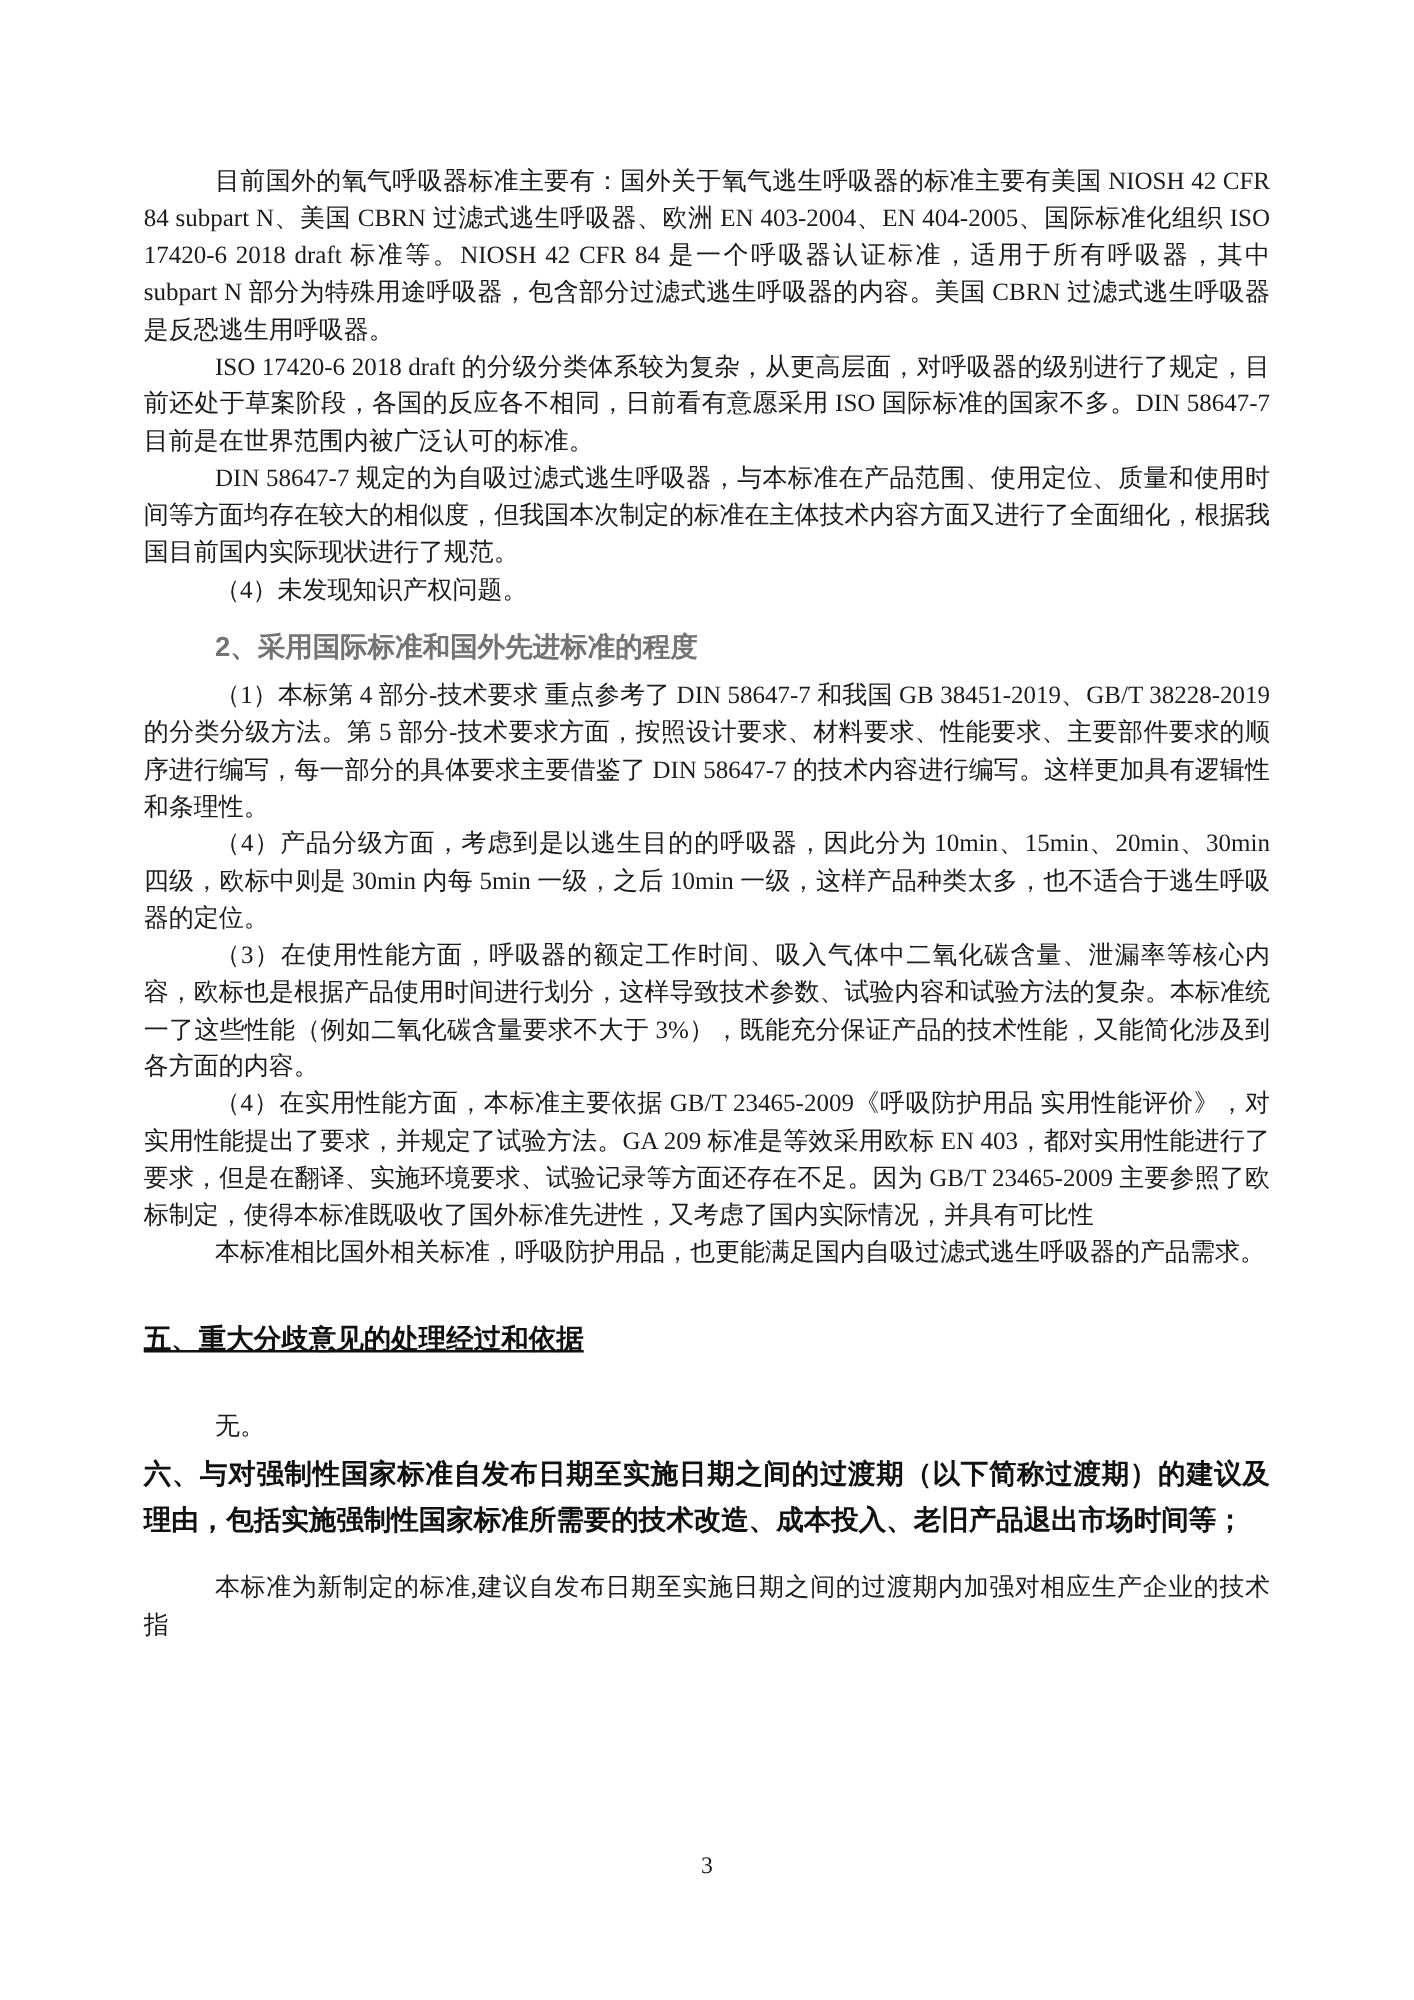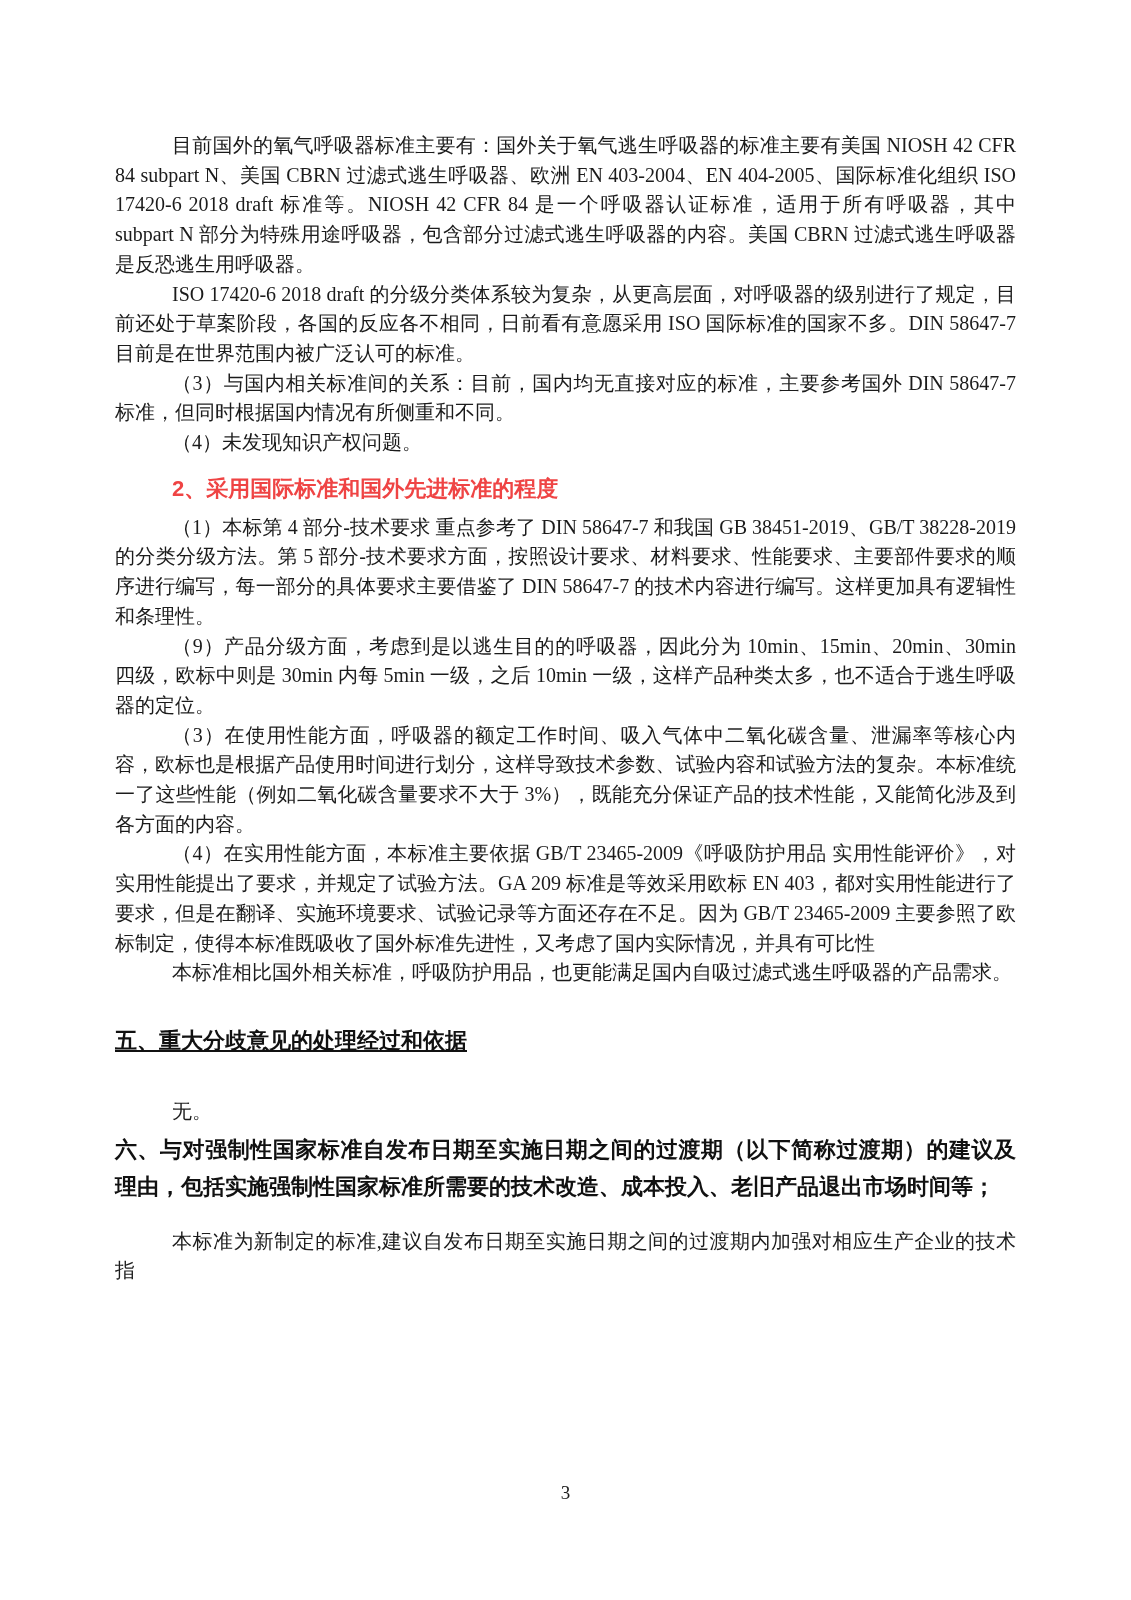--- a/index.html
+++ b/index.html
@@ -32,21 +32,21 @@
     color: #1b1b1b;
   }
   .sub-heading {
     font-family: "Liberation Sans", "DejaVu Sans", sans-serif;
     font-weight: bold;
     font-size: 22px;
     line-height: 34px;
     text-indent: 57px;
     margin-top: 14px;
     margin-bottom: 7px;
-    color: #ef4444;
+    color: #737373;
   }
   .major-heading {
     font-family: "Liberation Sans", "DejaVu Sans", sans-serif;
     font-weight: bold;
     font-size: 22px;
     line-height: 37px;
     text-align: justify;
     text-align-last: left;
     color: #111111;
   }
@@ -66,27 +66,27 @@
   }
 </style>
 </head>
 <body>
 
 <div class="page">
   <main class="content">
 
     <p class="para">目前国外的氧气呼吸器标准主要有：国外关于氧气逃生呼吸器的标准主要有美国 NIOSH 42 CFR 84 subpart N、美国 CBRN 过滤式逃生呼吸器、欧洲 EN 403-2004、EN 404-2005、国际标准化组织 ISO 17420-6 2018 draft 标准等。NIOSH 42 CFR 84 是一个呼吸器认证标准，适用于所有呼吸器，其中 subpart N 部分为特殊用途呼吸器，包含部分过滤式逃生呼吸器的内容。美国 CBRN 过滤式逃生呼吸器是反恐逃生用呼吸器。</p>
     <p class="para">ISO 17420-6 2018 draft 的分级分类体系较为复杂，从更高层面，对呼吸器的级别进行了规定，目前还处于草案阶段，各国的反应各不相同，日前看有意愿采用 ISO 国际标准的国家不多。DIN 58647-7 目前是在世界范围内被广泛认可的标准。</p>
-    <p class="para">（3）与国内相关标准间的关系：目前，国内均无直接对应的标准，主要参考国外 DIN 58647-7 标准，但同时根据国内情况有所侧重和不同。</p>
+    <p class="para">DIN 58647-7 规定的为自吸过滤式逃生呼吸器，与本标准在产品范围、使用定位、质量和使用时间等方面均存在较大的相似度，但我国本次制定的标准在主体技术内容方面又进行了全面细化，根据我国目前国内实际现状进行了规范。</p>
     <p class="para">（4）未发现知识产权问题。</p>
 
     <h3 class="sub-heading">2、采用国际标准和国外先进标准的程度</h3>
 
     <p class="para">（1）本标第 4 部分-技术要求 重点参考了 DIN 58647-7 和我国 GB 38451-2019、GB/T 38228-2019 的分类分级方法。第 5 部分-技术要求方面，按照设计要求、材料要求、性能要求、主要部件要求的顺序进行编写，每一部分的具体要求主要借鉴了 DIN 58647-7 的技术内容进行编写。这样更加具有逻辑性和条理性。</p>
-    <p class="para">（9）产品分级方面，考虑到是以逃生目的的呼吸器，因此分为 10min、15min、20min、30min 四级，欧标中则是 30min 内每 5min 一级，之后 10min 一级，这样产品种类太多，也不适合于逃生呼吸器的定位。</p>
+    <p class="para">（4）产品分级方面，考虑到是以逃生目的的呼吸器，因此分为 10min、15min、20min、30min 四级，欧标中则是 30min 内每 5min 一级，之后 10min 一级，这样产品种类太多，也不适合于逃生呼吸器的定位。</p>
     <p class="para">（3）在使用性能方面，呼吸器的额定工作时间、吸入气体中二氧化碳含量、泄漏率等核心内容，欧标也是根据产品使用时间进行划分，这样导致技术参数、试验内容和试验方法的复杂。本标准统一了这些性能（例如二氧化碳含量要求不大于 3%），既能充分保证产品的技术性能，又能简化涉及到各方面的内容。</p>
     <p class="para">（4）在实用性能方面，本标准主要依据 GB/T 23465-2009《呼吸防护用品 实用性能评价》，对实用性能提出了要求，并规定了试验方法。GA 209 标准是等效采用欧标 EN 403，都对实用性能进行了要求，但是在翻译、实施环境要求、试验记录等方面还存在不足。因为 GB/T 23465-2009 主要参照了欧标制定，使得本标准既吸收了国外标准先进性，又考虑了国内实际情况，并具有可比性</p>
     <p class="para">本标准相比国外相关标准，呼吸防护用品，也更能满足国内自吸过滤式逃生呼吸器的产品需求。</p>
 
     <h2 class="major-heading heading-disputes">五、重大分歧意见的处理经过和依据</h2>
 
     <p class="para para-none">无。</p>
 
     <h2 class="major-heading heading-transition">六、与对强制性国家标准自发布日期至实施日期之间的过渡期（以下简称过渡期）的建议及理由，包括实施强制性国家标准所需要的技术改造、成本投入、老旧产品退出市场时间等；</h2>
 

